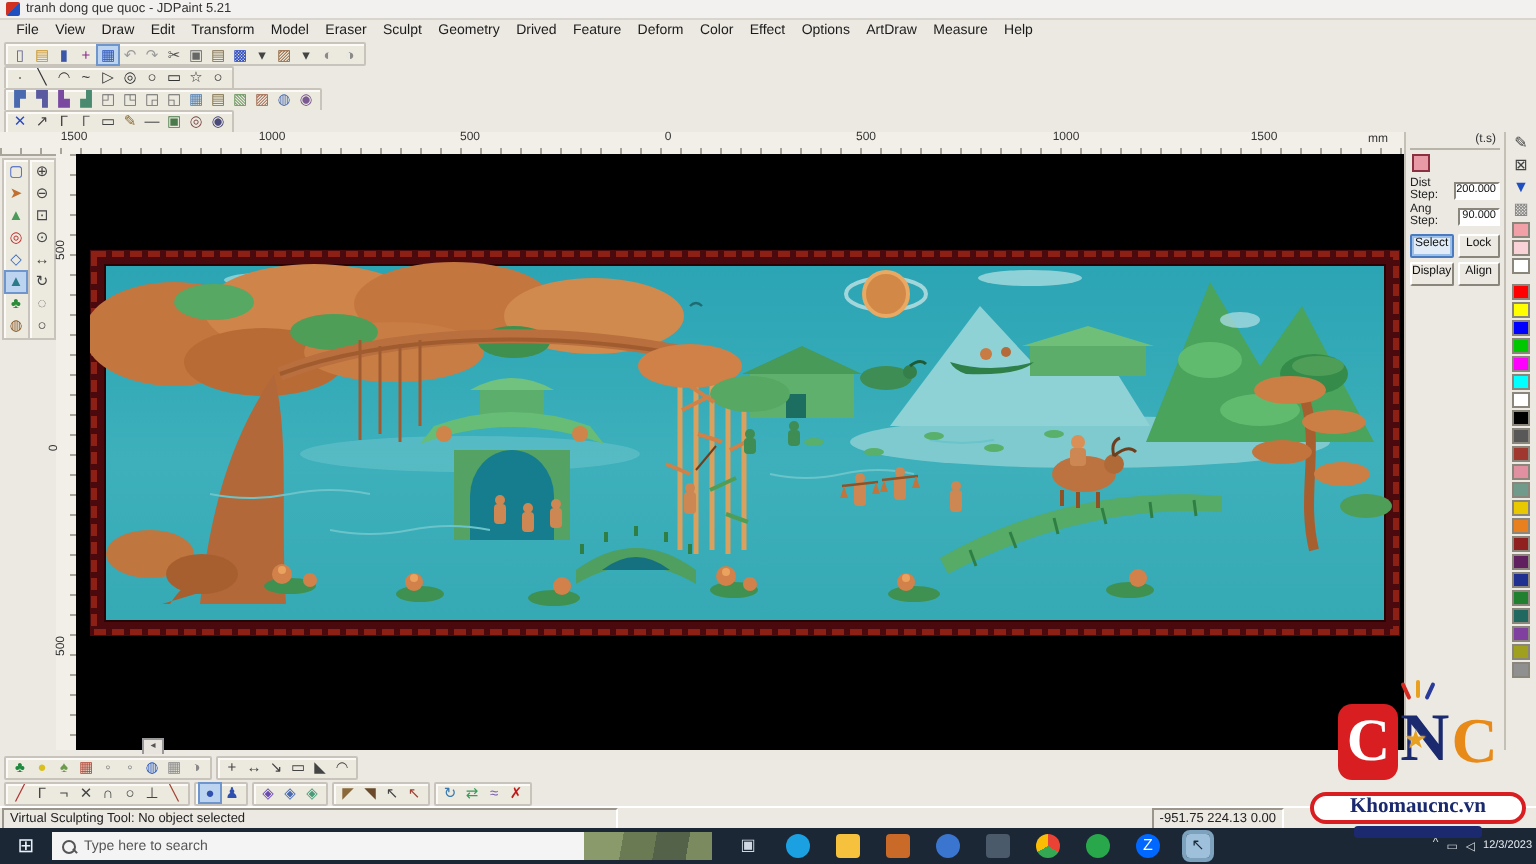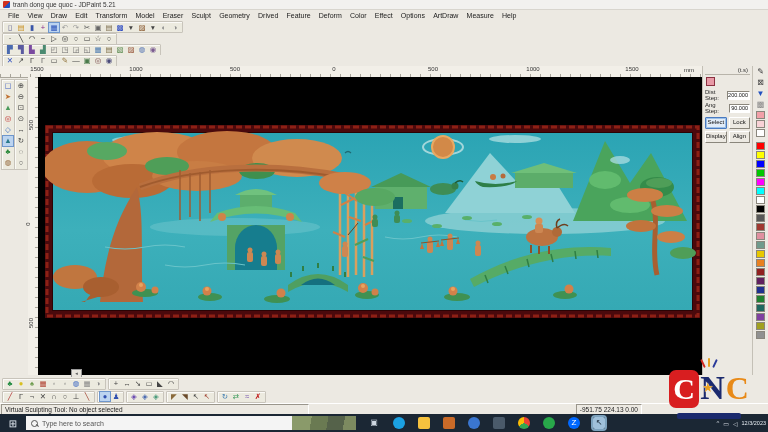--- a/index.html
+++ b/index.html
@@ -567,16 +567,17 @@
         <i></i>
         <i></i>
         <i></i>
       </div>
     <div class="wm-logo">
       <span class="wm-c1">C</span>
       <span class="wm-n">N</span>
       <span class="wm-star">★</span>
       <span class="wm-c2">C</span>
     </div>
+    <div class="wm-pill">Khomaucnc.vn</div>
     <div class="wm-bar"></div>
   </div>
 
 </div>
 
 </body></html>

